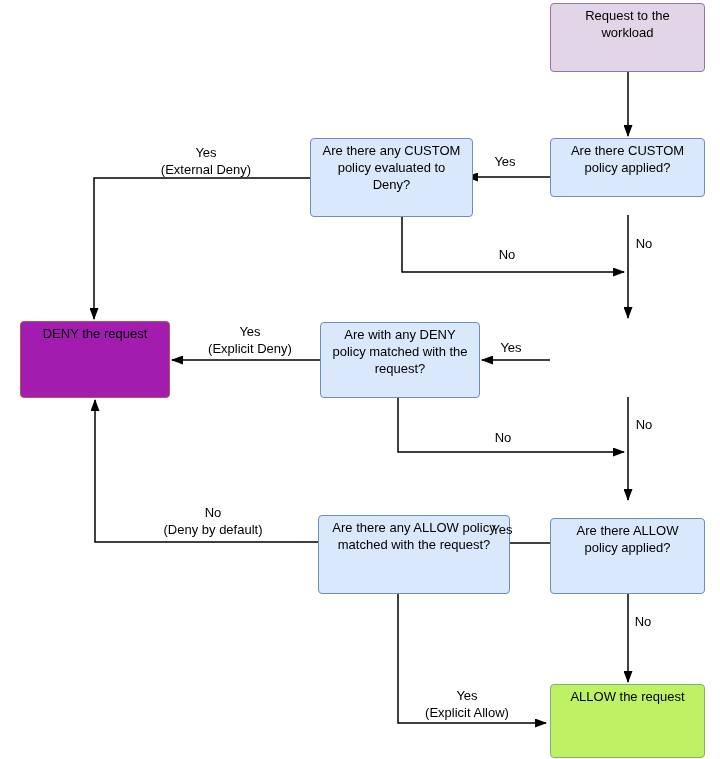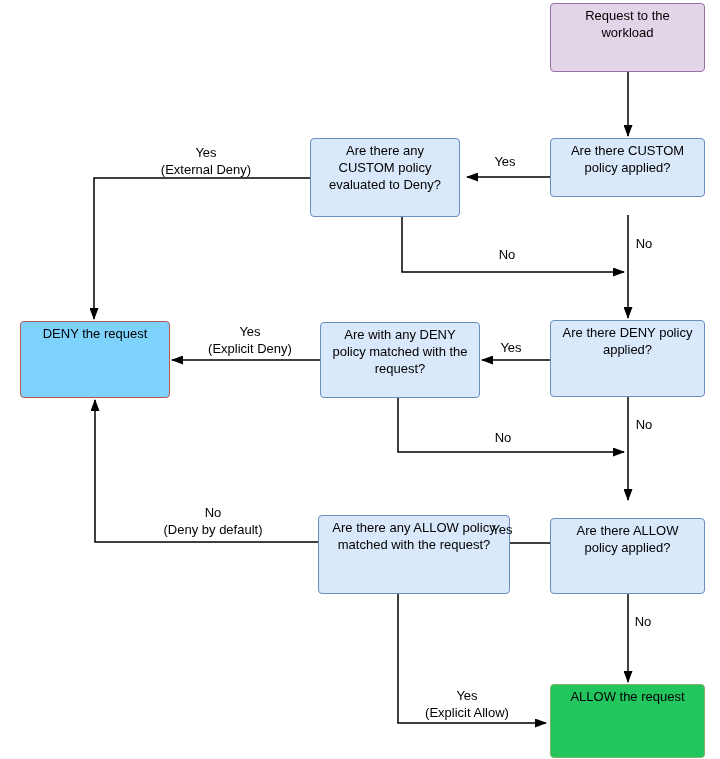--- a/index.html
+++ b/index.html
@@ -16,22 +16,22 @@
     position:absolute;
     box-sizing:border-box;
     border-radius:4px;
     display:flex;align-items:flex-start;justify-content:center;
     text-align:center;
     font-size:13px;line-height:1.3;
     padding:4px 10px;
   }
   .node-start   {background:#E1D5E7;border:1.5px solid #9673A6;}
   .node-decision{background:#DAE8FC;border:1.5px solid #6C8EBF;}
-  .node-deny    {background:#7dd3fc;border:1.5px solid #B85450;}
-  .node-allow   {background:#22c55e;border:1.5px solid #82B366;}
+  .node-deny    {background:#a21caf;border:1.5px solid #B85450;}
+  .node-allow   {background:#bef264;border:1.5px solid #82B366;}
   .edge-label{
     position:absolute;
     transform:translateX(-50%);
     font-size:13px;line-height:17px;
     text-align:center;
     white-space:pre-line;
   }
 </style>
 </head>
 <body>
@@ -62,27 +62,24 @@
   </svg>
 
   <div class="node node-start" style="left:550px;top:3px;width:155px;height:69px;">
     <span>Request to the workload</span>
   </div>
 
   <div class="node node-decision" style="left:550px;top:138px;width:155px;height:59px;">
     <span>Are there CUSTOM policy applied?</span>
   </div>
 
-  <div class="node node-decision" style="left:310px;top:138px;width:150px;height:79px;">
+  <div class="node node-decision" style="left:310px;top:138px;width:163px;height:79px;">
     <span>Are there any CUSTOM policy evaluated to Deny?</span>
   </div>
 
-  <div class="node node-decision" style="left:550px;top:320px;width:155px;height:77px;">
-    <span>Are there DENY policy applied?</span>
-  </div>
 
   <div class="node node-decision" style="left:320px;top:322px;width:160px;height:76px;">
     <span>Are with any DENY policy matched with the request?</span>
   </div>
 
   <div class="node node-decision" style="left:550px;top:518px;width:155px;height:76px;">
     <span>Are there ALLOW policy applied?</span>
   </div>
 
   <div class="node node-decision" style="left:318px;top:515px;width:192px;height:79px;">

